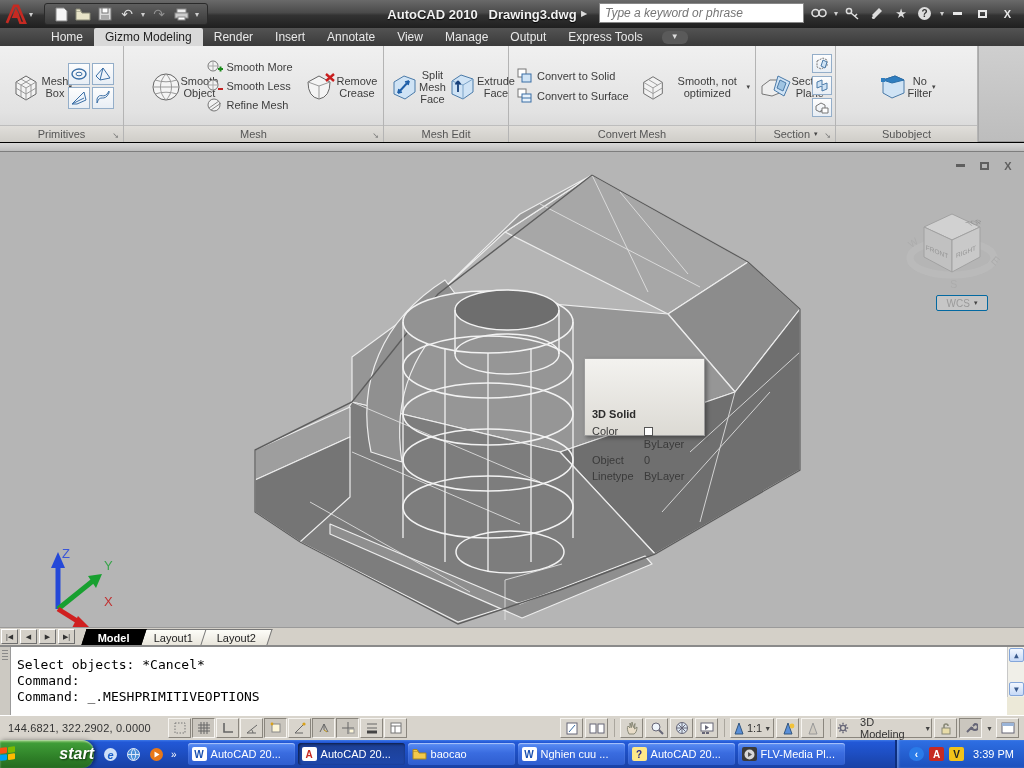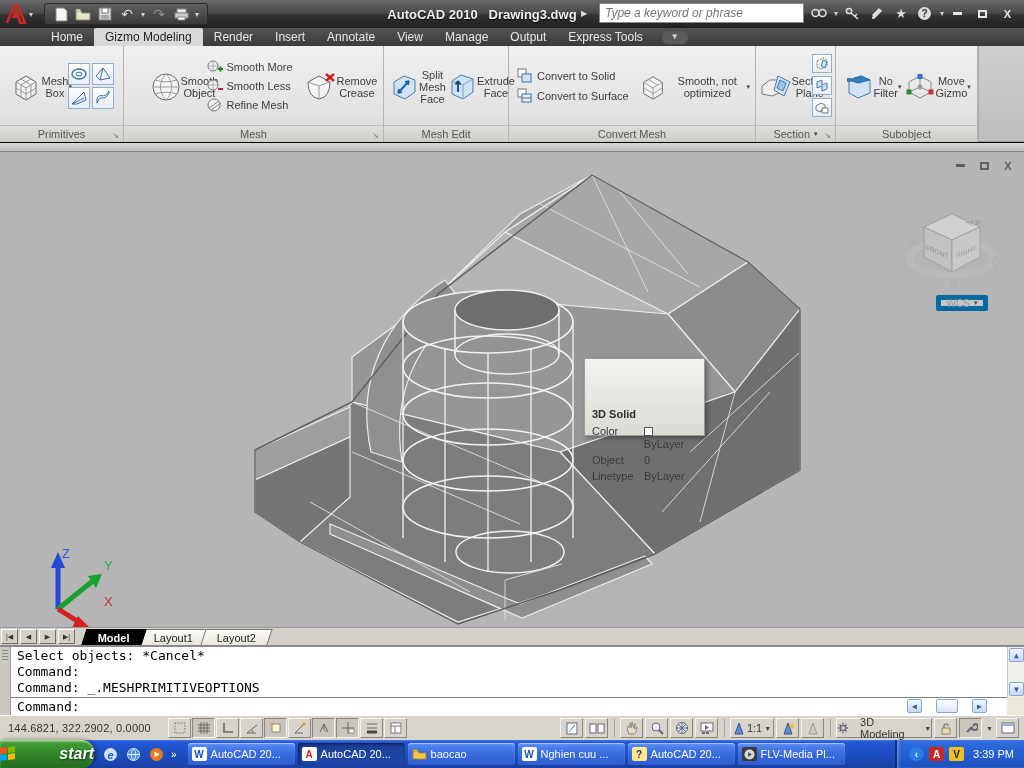--- a/index.html
+++ b/index.html
@@ -68,21 +68,21 @@
     background:linear-gradient(#f3f2ef,#dcdad4); border:1px solid #9b9b9b; box-shadow:2px 2px 4px rgba(0,0,0,.35);
     padding:5px 7px; font-size:11px; color:#3a3a3a; }
   #tooltip .tt-title { font-weight:bold; margin-bottom:5px; color:#2b2b2b;margin-top:44px; }
   .tt-row { display:flex; margin-top:3px; line-height:13px; }
   .tt-row .tl { width:52px; }
   .swatch { display:inline-block; width:9px; height:9px; background:#fff; border:1px solid #555;
     margin-right:4px; vertical-align:-1px; }
 
   #viewcube { position:absolute; right:22px; top:48px; width:96px; height:96px; opacity:.85; }
   #wcsbtn { position:absolute; right:36px; top:143px; width:52px; height:16px; background:#c6c6c6;
-    border:5px solid #0369a1; border-radius:2px; color:#9a9a9a; font-size:10px;
+    border:1px solid #0369a1; border-radius:2px; color:#9a9a9a; font-size:10px;
     display:flex; align-items:center; justify-content:center; gap:4px; }
 
   #ucsicon { position:absolute; left:20px; top:392px; }
 
   
   #ltabs { position:absolute; left:0; top:627px; width:1024px; height:18px; background:#d4d0c8;
     border-top:1px solid #9a9a9a; display:flex; align-items:flex-end; }
   .lnav { width:17px; height:15px; margin:0 1px 1px 1px; background:#d4d0c8;
     border:1px solid; border-color:#fff #6f6f6f #6f6f6f #fff; color:#333; font-size:7px;
     display:flex; align-items:center; justify-content:center; }
@@ -93,21 +93,21 @@
   .ltab.active { background:#000; border-color:#000; z-index:2; }
   .ltab.active > span { color:#fff; font-weight:bold; }
 
   
   #cmdwin { position:absolute; left:0; top:645px; width:1024px; height:70px; background:#fff;
     border-top:2px solid #8a8a8a; display:flex; font-family:"DejaVu Sans Mono",monospace; }
   #cmdgrip { width:11px; background:#ccc9c2; border-right:1px solid #9a9a9a; }
   #cmdgrip .dots { margin:3px 2px; height:10px;
     background:repeating-linear-gradient(#8a8a8a 0 1px,transparent 1px 3px); }
   #cmdmain { flex:1; display:flex; flex-direction:column; }
-  #cmdhist { flex:1; padding:1px 6px; font-size:13px; color:#000; line-height:16px; white-space:pre; }
+  #cmdhist { flex:1; padding:10px 6px; font-size:13px; color:#000; line-height:16px; white-space:pre; }
   #cmdinputrow { height:18px; border-top:1px solid #808080; display:flex; align-items:center;
     padding-left:6px; font-size:13px; color:#000; position:relative; }
   #cmdhscroll { position:absolute; right:20px; top:1px; display:flex; gap:14px; align-items:center; }
   .xpbtn { width:15px; height:14px; background:linear-gradient(#f2f7ff,#c6d9f7); border:1px solid #84a6da;
     border-radius:2px; color:#3a5a8c; font-size:8px; display:flex; align-items:center; justify-content:center; }
   #cmdvscroll { width:17px; display:flex; flex-direction:column; justify-content:space-between;
     background:#f0efe8; border-left:1px solid #c8c8c8; padding:1px; height:50px; }
   #cmdright { display:flex; flex-direction:column; }
   #cmdcorner { flex:1; background:#ece9d8; }
 
@@ -456,34 +456,20 @@
       <div class="pbody">
         <div class="rbig" style="width:58px;">
           <span class="bicon">
             <svg width="30" height="30" viewBox="0 0 30 30">
                 <path d="M5 8 L17 4 L26 8 L26 21 L14 26 L5 21 Z" fill="#cfe3f5" stroke="#4a7aa8"></path>
                 <path d="M5 8 L17 4 L26 8 L14 11 Z" fill="#2f7ec0" stroke="#2b6ea8"></path>
                 <rect x="3" y="6" width="4" height="4" fill="#2f7ec0"></rect>
               </svg>
             </span>
           <span>No Filter</span>
-          <span class="stdd">▾</span>
-        </div>
-        <div class="rbig" style="width:66px;">
-          <span class="bicon">
-            <svg width="32" height="30" viewBox="0 0 32 30">
-                <path d="M16 4 L27 10 L27 20 L16 26 L5 20 L5 10 Z" fill="none" stroke="#888"></path>
-                <path d="M16 4 V15 M27 20 L16 15 M5 20 L16 15" stroke="#888" fill="none"></path>
-                <rect x="13.5" y="2" width="5" height="5" fill="#3a6ed8"></rect>
-                <rect x="24.5" y="17.5" width="5" height="5" fill="#c33"></rect>
-                <rect x="2.5" y="17.5" width="5" height="5" fill="#2a8a2a"></rect>
-                <circle cx="16" cy="15" r="2.4" fill="#999"></circle>
-              </svg>
-            </span>
-          <span>Move Gizmo</span>
           <span class="stdd">▾</span>
         </div>
       </div>
       <div class="plabel">
           <span>Subobject</span>
         </div>
     </div>
 
     <div id="panel-filler"></div>
   </div>

